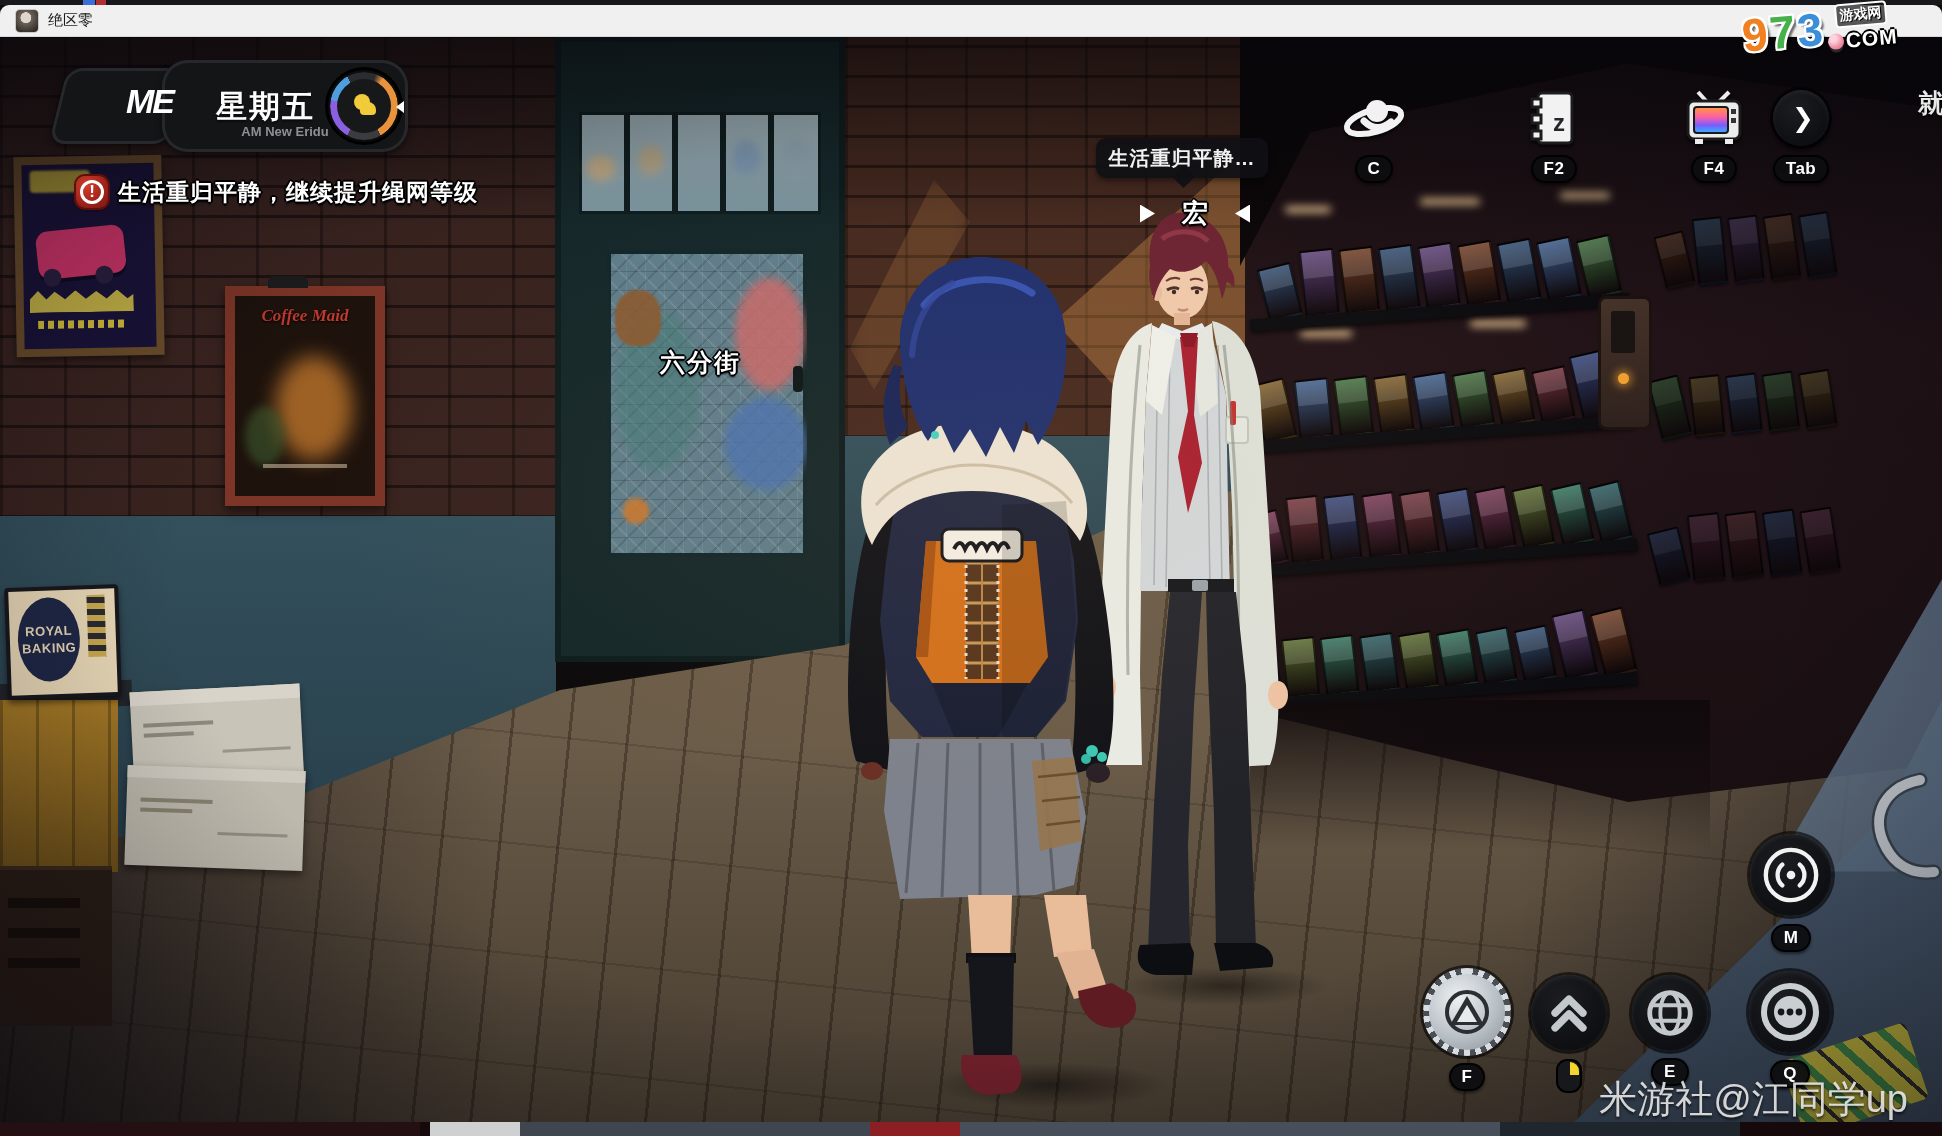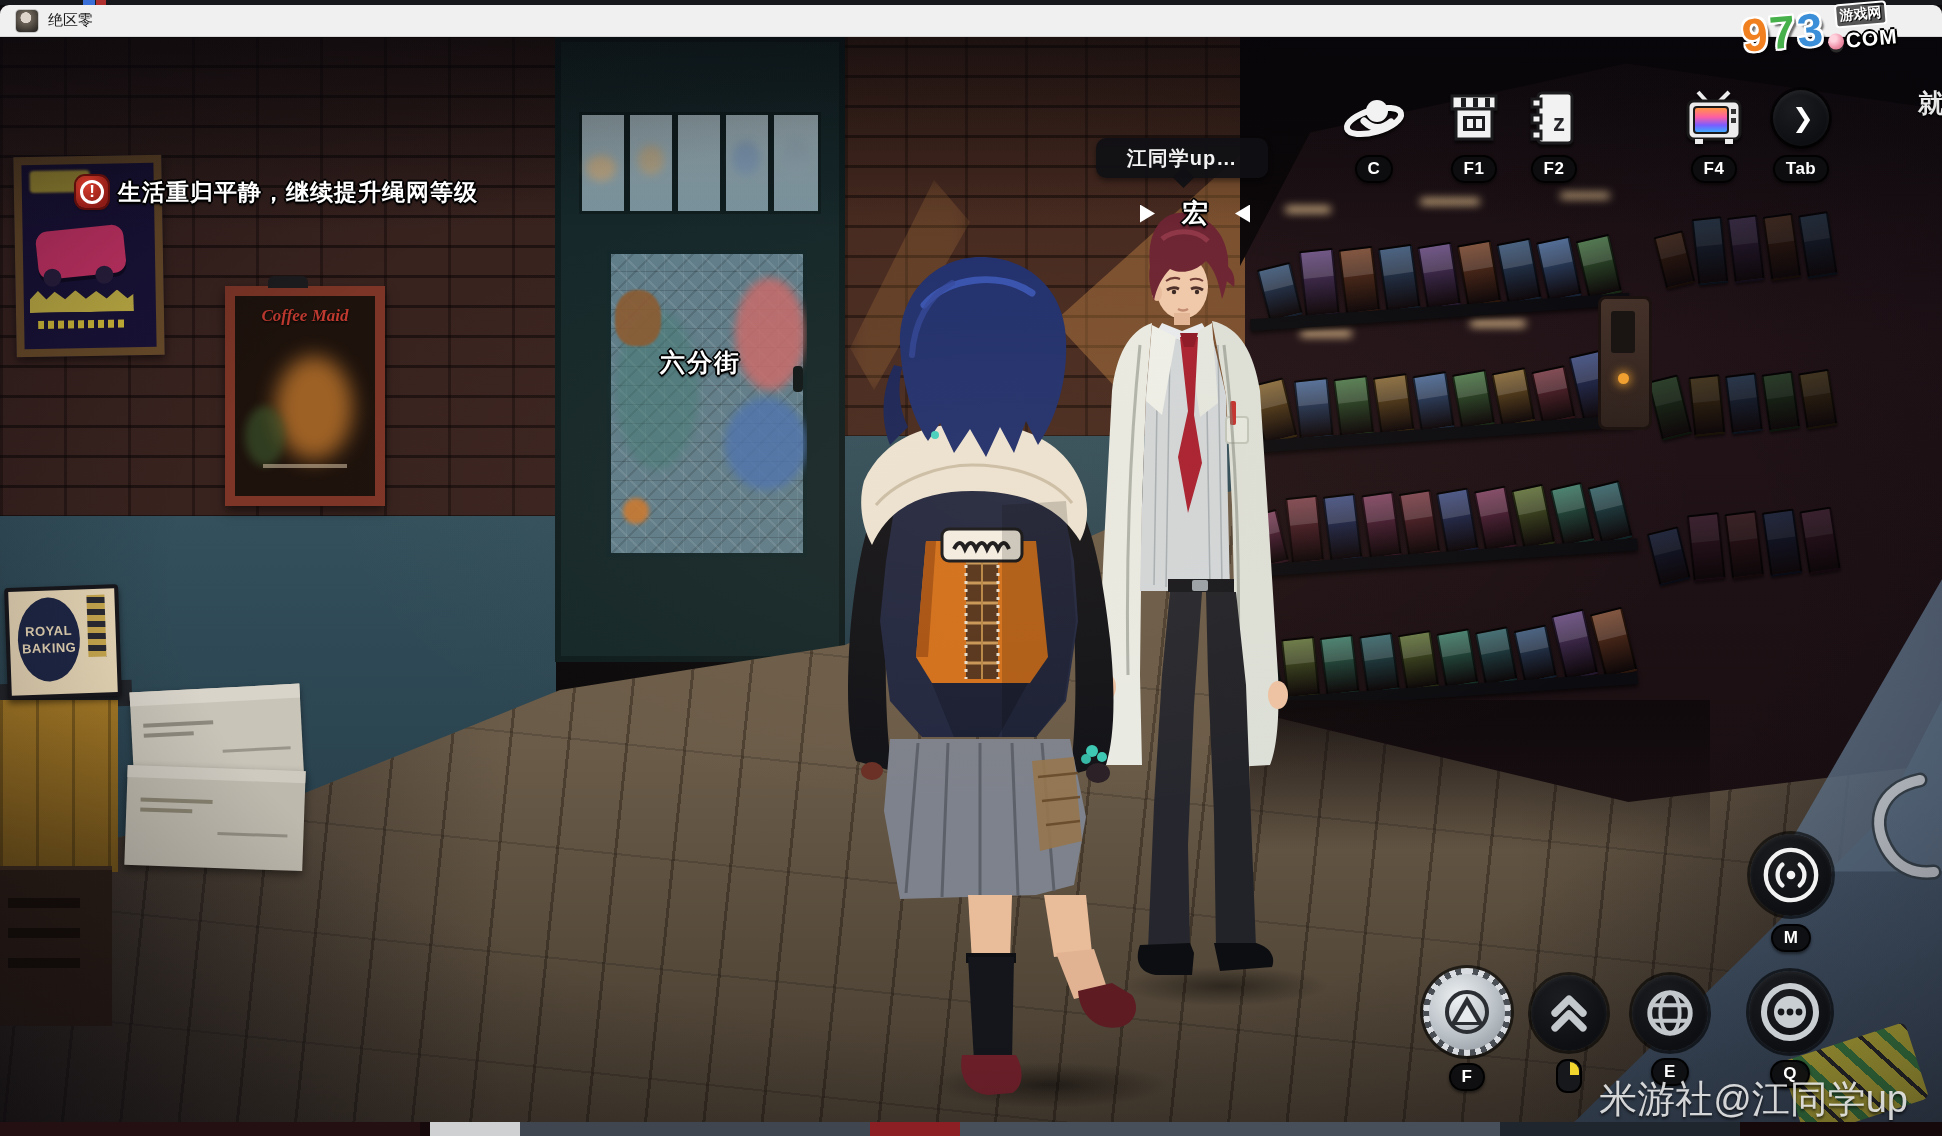--- a/index.html
+++ b/index.html
@@ -461,55 +461,58 @@
       <ellipse cx="32" cy="566" rx="11" ry="9" fill="#6a3026"></ellipse>
       <path d="M226,296 L236,416 L224,496 L196,532 L162,532 L162,300 Z" fill="rgba(0,0,0,.16)"></path>
     </g>
   </svg>
 
   <div class="abs decor" style="left:0;top:36px;width:1942px;height:1086px;background:
     radial-gradient(ellipse 60% 50% at 52% 42%, rgba(255,190,120,.06), transparent 60%),
     radial-gradient(ellipse at 50% 50%, transparent 58%, rgba(8,6,12,.5) 100%),
     linear-gradient(180deg, rgba(4,4,8,.45), transparent 18%);"></div>
 
+  <div id="hudbadge" class="abs" style="left:58px;top:60px;width:350px;height:92px;">
+    <div class="lshape"></div>
+    <div class="pillmain"></div>
+    <div class="abs" style="left:68px;top:22px;font-size:34px;font-weight:900;font-style:italic;color:#fff;letter-spacing:-2px;">ME</div>
+    <div class="abs" style="left:158px;top:26px;font-size:31px;font-weight:800;color:#fdfdfd;letter-spacing:2px;text-shadow:0 2px 2px rgba(0,0,0,.6);">星期五</div>
+    <div class="abs" style="left:162px;top:64px;width:130px;text-align:center;font-size:13px;font-weight:800;color:#8e8f92;">AM New Eridu</div>
+    <div class="abs" style="left:270px;top:10px;width:72px;height:72px;border-radius:50%;background:#0c0d0e;box-shadow:0 0 0 3px #000;">
+      <div class="abs" style="inset:2px;border-radius:50%;
+        background:conic-gradient(from 210deg,#8a5fe0 0 70deg,#4f9fe0 70deg 120deg,#2a2c30 120deg 170deg,#e8923c 185deg 300deg,#3a3c40 300deg 360deg);
+        -webkit-mask:radial-gradient(closest-side, transparent 72%, #000 74%);mask:radial-gradient(closest-side, transparent 72%, #000 74%);"></div>
+      <div class="abs" style="inset:9px;border-radius:50%;background:#17181a;"></div>
+      <div class="abs" style="left:24px;top:24px;width:24px;height:22px;">
+        <div class="abs" style="left:2px;top:0;width:16px;height:16px;border-radius:50%;background:#f2cb3a;"></div>
+        <div class="abs" style="left:8px;top:8px;width:16px;height:13px;border-radius:4px 8px 4px 4px;background:#f2cb3a;"></div>
+      </div>
+      <div class="abs" style="right:-4px;top:31px;width:0;height:0;border-top:6px solid transparent;border-bottom:6px solid transparent;border-right:8px solid #fff;"></div>
+    </div>
+  </div>
 
   <div class="abs" style="left:76px;top:176px;display:flex;align-items:center;gap:10px;">
     <div style="position:relative;width:32px;height:32px;border-radius:9px;
       background:radial-gradient(circle at 35% 30%,#d43c2c,#8e1c16 75%);box-shadow:0 0 0 2px #5e0f0c, 0 2px 3px rgba(0,0,0,.6);
       display:flex;align-items:center;justify-content:center;">
       <div style="position:absolute;inset:4px;border:3px solid #fff;border-radius:50%;"></div>
       <span style="position:relative;color:#fff;font-weight:900;font-size:17px;">!</span>
     </div>
     <span class="otext" style="font-size:23px;letter-spacing:1px;">生活重归平静，继续提升绳网等级</span>
   </div>
 
   <div class="hotcol" style="left:1328px;">
     <div class="icn">
       <svg width="64" height="50" viewBox="0 0 64 50">
         <ellipse cx="32" cy="28" rx="28" ry="11" fill="none" stroke="#f2f2f2" stroke-width="6" transform="rotate(-16 32 28)"></ellipse>
         <circle cx="35" cy="18" r="11" fill="#f2f2f2"></circle>
         <path d="M22,28 q13,13 27,1" stroke="#f2f2f2" stroke-width="7" fill="none" stroke-linecap="round"></path>
       </svg>
     </div>
     <span class="keypill">C</span>
-  </div>
-  <div class="hotcol" style="left:1428px;">
-    <div class="icn">
-      <svg width="56" height="56" viewBox="0 0 56 56">
-        <rect x="6" y="6" width="44" height="13" fill="#f2f2f2" stroke="#1c1c1e" stroke-width="3"></rect>
-        <rect x="15" y="8" width="5" height="9" fill="#1c1c1e"></rect>
-          <rect x="27" y="8" width="5" height="9" fill="#1c1c1e"></rect>
-          <rect x="39" y="8" width="5" height="9" fill="#1c1c1e"></rect>
-        <rect x="10" y="19" width="36" height="30" fill="#f2f2f2" stroke="#1c1c1e" stroke-width="3"></rect>
-        <rect x="17" y="26" width="22" height="15" fill="#1c1c1e"></rect>
-        <rect x="21" y="29" width="6" height="9" fill="#f2f2f2"></rect>
-          <rect x="30" y="29" width="6" height="9" fill="#f2f2f2"></rect>
-      </svg>
-    </div>
-    <span class="keypill">F1</span>
   </div>
   <div class="hotcol" style="left:1508px;">
     <div class="icn">
       <svg width="52" height="58" viewBox="0 0 52 58">
         <rect x="10" y="4" width="34" height="50" rx="4" fill="#f2f2f2" stroke="#1c1c1e" stroke-width="3"></rect>
         <rect x="4" y="10" width="9" height="8" fill="#f2f2f2" stroke="#1c1c1e" stroke-width="3"></rect>
         <rect x="4" y="26" width="9" height="8" fill="#f2f2f2" stroke="#1c1c1e" stroke-width="3"></rect>
         <rect x="4" y="42" width="9" height="8" fill="#f2f2f2" stroke="#1c1c1e" stroke-width="3"></rect>
         <text x="31" y="42" text-anchor="middle" font-size="24" font-weight="900" fill="#26262a" font-family="Liberation Sans,sans-serif">z</text>
       </svg>
@@ -543,21 +546,21 @@
     <div class="icn">
       <div class="circbtn" style="width:56px;height:56px;">
         <span style="color:#fff;font-size:26px;font-weight:900;transform:translateX(2px);">❯</span>
       </div>
     </div>
     <span class="keypill">Tab</span>
   </div>
 
   <div class="abs" style="left:1096px;top:138px;width:172px;height:40px;border-radius:10px;background:rgba(16,16,20,.94);
     display:flex;align-items:center;justify-content:center;box-shadow:0 3px 5px rgba(0,0,0,.4);">
-    <span style="color:#f2f2f2;font-size:20px;font-weight:600;letter-spacing:1px;">江同学up…</span>
+    <span style="color:#f2f2f2;font-size:20px;font-weight:600;letter-spacing:1px;">生活重归平静…</span>
   </div>
   <div class="abs decor" style="left:1176px;top:170px;width:15px;height:15px;background:rgba(16,16,20,.94);transform:rotate(45deg);"></div>
   <div class="abs" style="left:1140px;top:196px;width:110px;display:flex;align-items:center;justify-content:space-between;">
     <span class="tri" style="clip-path:polygon(0 0,100% 50%,0 100%);"></span>
     <span class="otext" style="font-size:26px;">宏</span>
     <span class="tri" style="clip-path:polygon(100% 0,0 50%,100% 100%);"></span>
   </div>
 
   <span class="abs otext" style="left:660px;top:346px;font-size:25px;letter-spacing:2px;">六分街</span>
 

